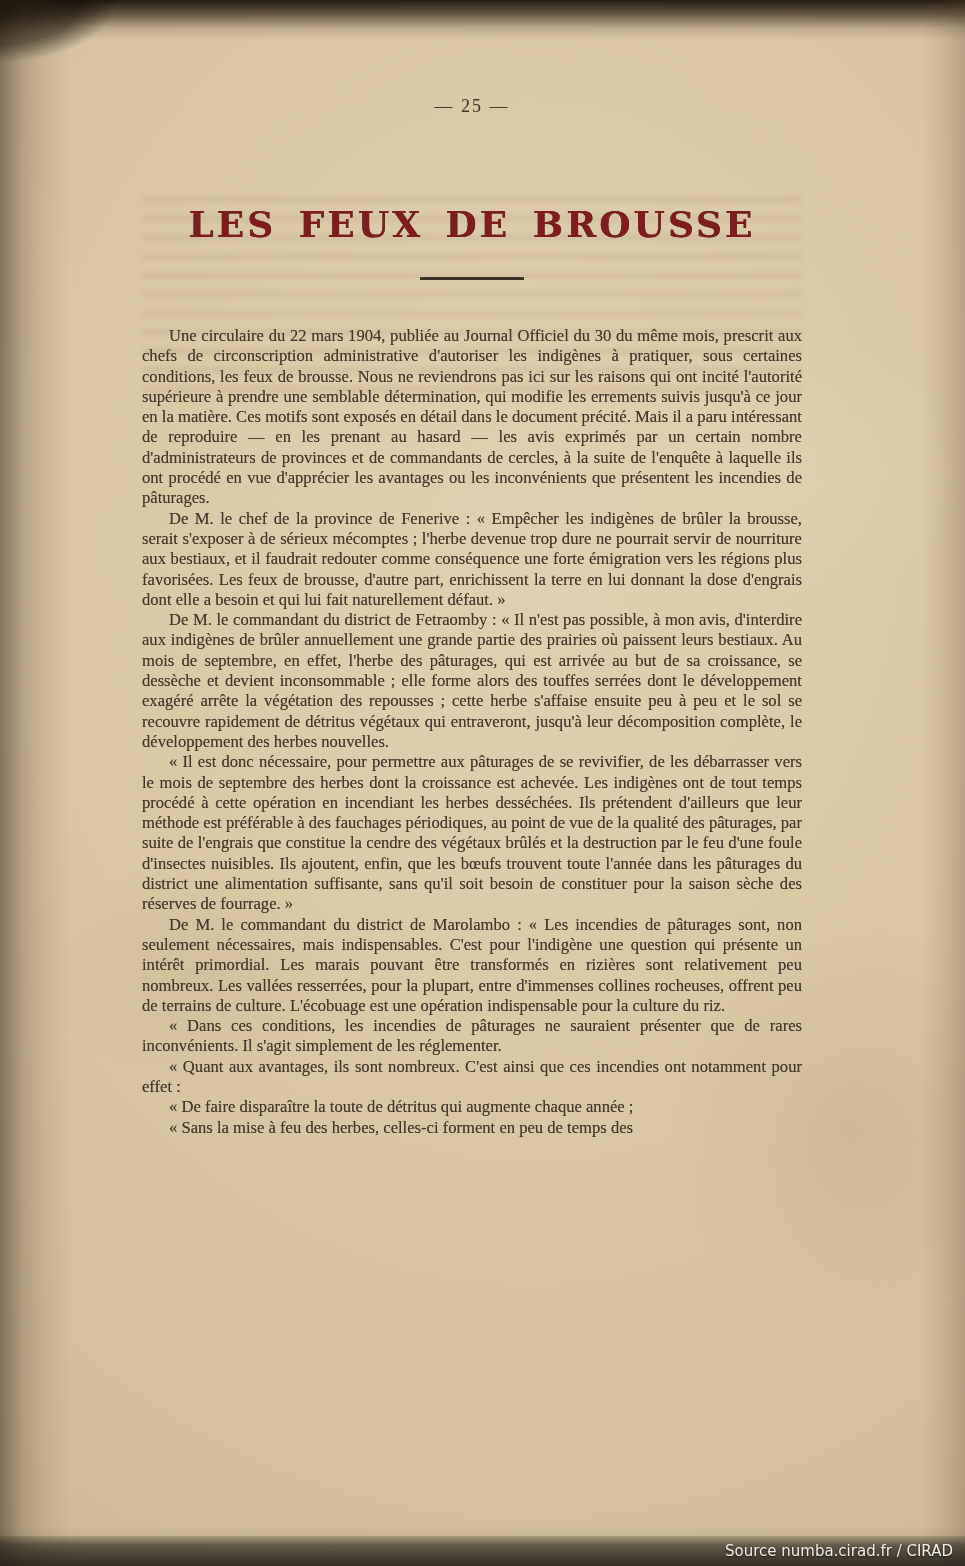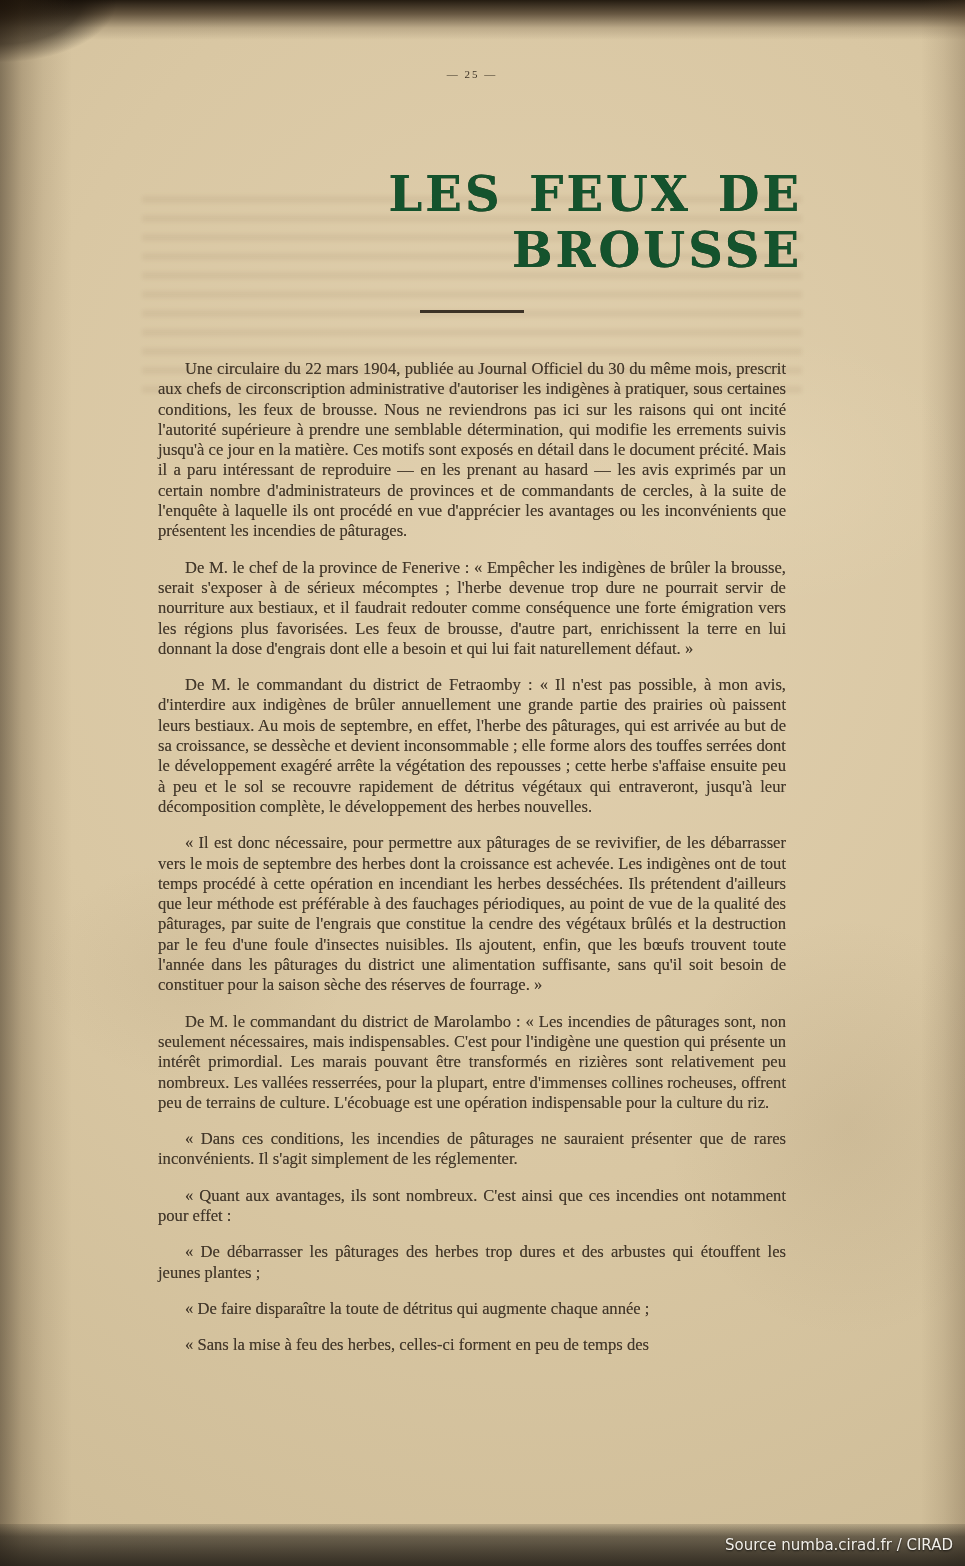--- a/index.html
+++ b/index.html
@@ -49,43 +49,43 @@
       rgba(132,110,76,0.13) 0px, rgba(132,110,76,0.13) 7px,
       rgba(0,0,0,0) 7px, rgba(0,0,0,0) 19px);
     filter:blur(2px);
     opacity:.8;
   }
   .content {
     position:absolute; left:142px; top:0; width:660px;
     color:#42372a; z-index:3;
   }
   .page-number {
-    margin-top:68px; text-align:center;
-    font-size:11px; letter-spacing:2px; color:#3d3326;
+    margin-top:96px; text-align:center;
+    font-size:18px; letter-spacing:2px; color:#3d3326;
   }
   .title {
-    margin:86px 0 0; text-align:right;
+    margin:86px 0 0; text-align:center;
     font-family:"DejaVu Serif",serif;
-    font-size:48px; font-weight:700; letter-spacing:3px; word-spacing:7px;
-    color:#14532d;
+    font-size:36px; font-weight:700; letter-spacing:3px; word-spacing:7px;
+    color:#7f1d1d;
     text-shadow:0 0 0.5px #332a20;
   }
   .title-rule {
     width:104px; height:3px; background:#3c3226;
     margin:32px auto 0;
   }
   .body {
     margin-top:46px;
     font-size:16.6px; line-height:20.3px;
     text-align:justify;
     text-shadow:0 0 0.4px rgba(66,55,42,0.55);
   }
-  .body p { margin:16px; text-indent:27px; }
+  .body p { margin:0; text-indent:27px; }
   .footer-bar {
-    position:absolute; left:0; right:0; bottom:0; height:42px;
+    position:absolute; left:0; right:0; bottom:0; height:30px;
     background:linear-gradient(0deg, rgba(30,26,20,0.80) 0%, rgba(30,26,20,0.55) 70%, rgba(30,26,20,0.15) 100%);
     z-index:4;
     display:flex; align-items:center; justify-content:flex-end;
     padding-right:12px; box-sizing:border-box;
   }
   .source-credit {
     font-family:"DejaVu Sans","Liberation Sans",sans-serif;
     font-size:15px; color:#f2efe9;
     text-shadow:0 1px 2px rgba(0,0,0,0.7);
   }
@@ -108,21 +108,20 @@
     <h1 class="title">LES FEUX DE BROUSSE</h1>
     <div class="title-rule"></div>
     <div class="body">
       <p>Une circulaire du 22 mars 1904, publiée au Journal Officiel du 30 du même mois, prescrit aux chefs de circonscription administrative d'autoriser les indigènes à pratiquer, sous certaines conditions, les feux de brousse. Nous ne reviendrons pas ici sur les raisons qui ont incité l'autorité supérieure à prendre une semblable détermination, qui modifie les errements suivis jusqu'à ce jour en la matière. Ces motifs sont exposés en détail dans le document précité. Mais il a paru intéressant de reproduire — en les prenant au hasard — les avis exprimés par un certain nombre d'administrateurs de provinces et de commandants de cercles, à la suite de l'enquête à laquelle ils ont procédé en vue d'apprécier les avantages ou les inconvénients que présentent les incendies de pâturages.</p>
       <p>De M. le chef de la province de Fenerive : « Empêcher les indigènes de brûler la brousse, serait s'exposer à de sérieux mécomptes ; l'herbe devenue trop dure ne pourrait servir de nourriture aux bestiaux, et il faudrait redouter comme conséquence une forte émigration vers les régions plus favorisées. Les feux de brousse, d'autre part, enrichissent la terre en lui donnant la dose d'engrais dont elle a besoin et qui lui fait naturellement défaut. »</p>
       <p>De M. le commandant du district de Fetraomby : « Il n'est pas possible, à mon avis, d'interdire aux indigènes de brûler annuellement une grande partie des prairies où paissent leurs bestiaux. Au mois de septembre, en effet, l'herbe des pâturages, qui est arrivée au but de sa croissance, se dessèche et devient inconsommable ; elle forme alors des touffes serrées dont le développement exagéré arrête la végétation des repousses ; cette herbe s'affaise ensuite peu à peu et le sol se recouvre rapidement de détritus végétaux qui entraveront, jusqu'à leur décomposition complète, le développement des herbes nouvelles.</p>
       <p>« Il est donc nécessaire, pour permettre aux pâturages de se revivifier, de les débarrasser vers le mois de septembre des herbes dont la croissance est achevée. Les indigènes ont de tout temps procédé à cette opération en incendiant les herbes desséchées. Ils prétendent d'ailleurs que leur méthode est préférable à des fauchages périodiques, au point de vue de la qualité des pâturages, par suite de l'engrais que constitue la cendre des végétaux brûlés et la destruction par le feu d'une foule d'insectes nuisibles. Ils ajoutent, enfin, que les bœufs trouvent toute l'année dans les pâturages du district une alimentation suffisante, sans qu'il soit besoin de constituer pour la saison sèche des réserves de fourrage. »</p>
       <p>De M. le commandant du district de Marolambo : « Les incendies de pâturages sont, non seulement nécessaires, mais indispensables. C'est pour l'indigène une question qui présente un intérêt primordial. Les marais pouvant être transformés en rizières sont relativement peu nombreux. Les vallées resserrées, pour la plupart, entre d'immenses collines rocheuses, offrent peu de terrains de culture. L'écobuage est une opération indispensable pour la culture du riz.</p>
       <p>« Dans ces conditions, les incendies de pâturages ne sauraient présenter que de rares inconvénients. Il s'agit simplement de les réglementer.</p>
       <p>« Quant aux avantages, ils sont nombreux. C'est ainsi que ces incendies ont notamment pour effet :</p>
-      <p>« De débarrasser les pâturages des herbes trop dures et des arbustes qui étouffent les jeunes plantes ;</p>
       <p>« De faire disparaître la toute de détritus qui augmente chaque année ;</p>
       <p>« Sans la mise à feu des herbes, celles-ci forment en peu de temps des</p>
     </div>
   </div>
 
   <div class="footer-bar">
     <span class="source-credit">Source numba.cirad.fr / CIRAD</span>
   </div>
 </div>
 

